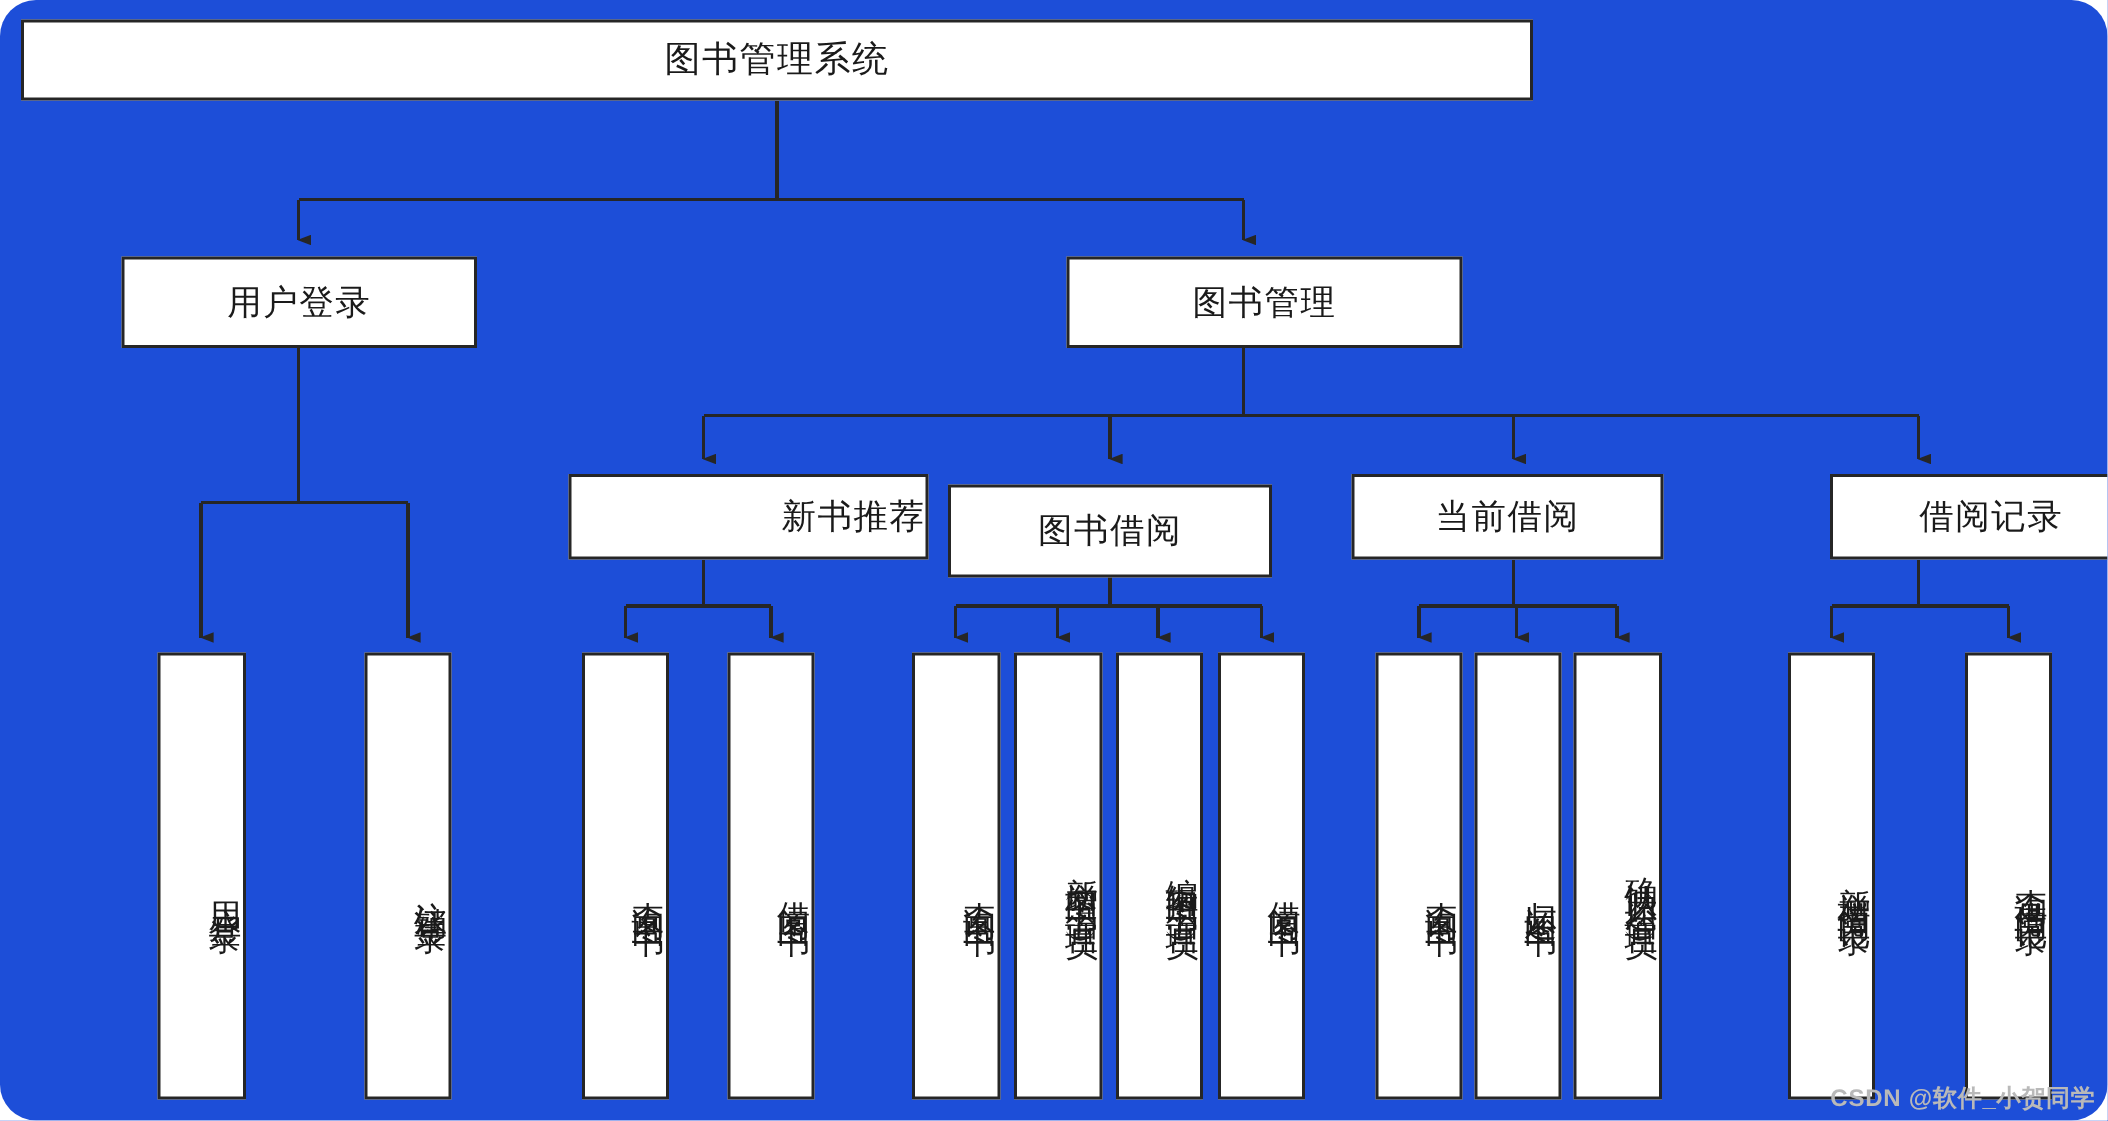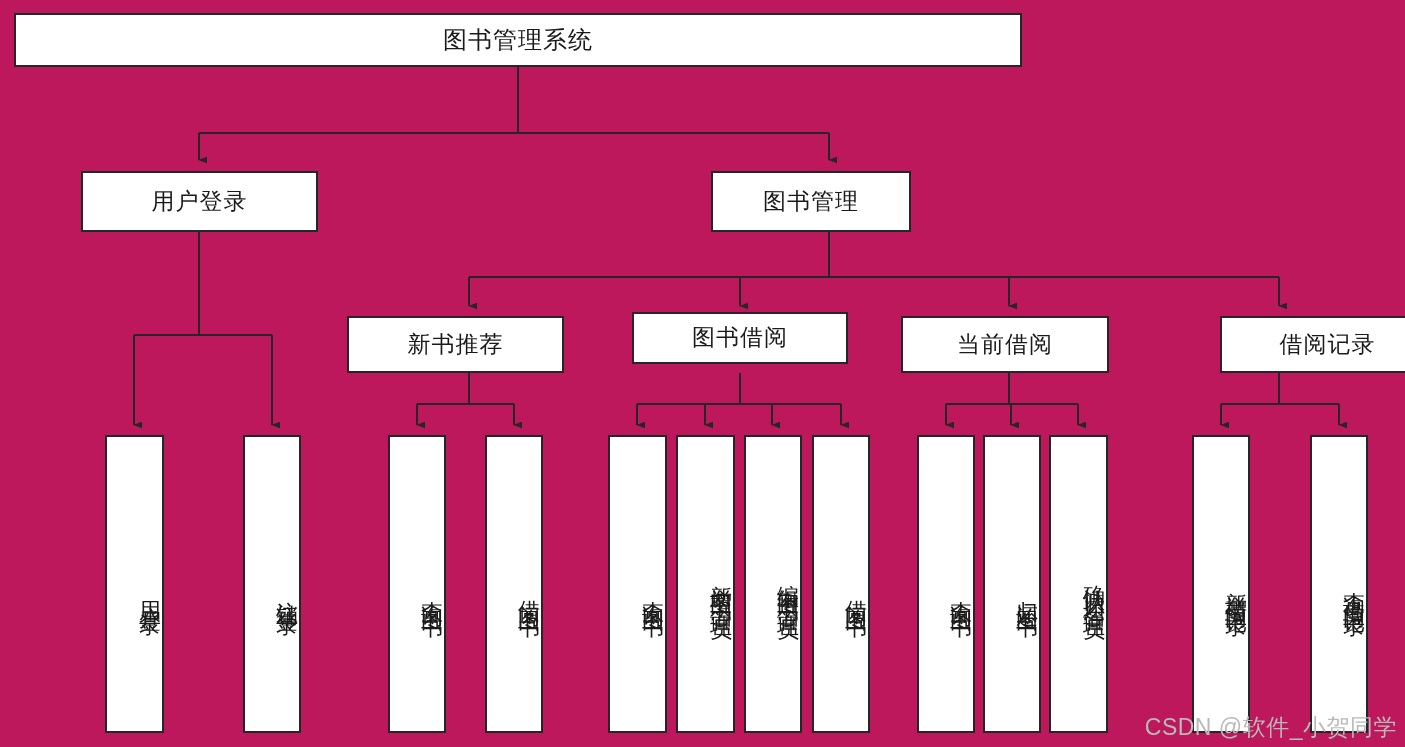--- a/index.html
+++ b/index.html
@@ -8,22 +8,23 @@
     padding: 0;
     background: #ffffff;
   }
   body {
     font-family: "Liberation Sans", "DejaVu Sans", sans-serif;
   }
   #diagram-root {
     position: relative;
     width: 1405px;
     height: 747px;
-    background: #be185d;
+    background: #1d4ed8;
     overflow: hidden;
+    border-radius: 24px;
   }
   #edge-layer {
     position: absolute;
     left: 0;
     top: 0;
     width: 1405px;
     height: 747px;
     pointer-events: none;
   }
   .node {
@@ -59,25 +60,26 @@
   .node-v.leaf-tall {
     padding-top: 10px;
   }
   .leaf-label {
     display: block;
   }
   #watermark {
     position: absolute;
     right: 8px;
     bottom: 4px;
-    font-size: 23px;
+    font-size: 16px;
     color: #b9b9b9;
     letter-spacing: 0.5px;
     white-space: nowrap;
     z-index: 5;
+    font-weight: bold;
   }
 </style>
 </head>
 <body>
 
 <div id="diagram-root">
 
   <svg id="edge-layer" width="1405" height="747" viewBox="0 0 1405 747">
     <defs>
       <marker id="arrowhead" markerWidth="7" markerHeight="9" refX="3.5" refY="8.4" orient="auto" markerUnits="userSpaceOnUse">
@@ -128,28 +130,28 @@
     </g>
   </svg>
 
   <div class="node node-h node-root" style="left:14px; top:13px; width:1008px; height:54px;">
     <span>图书管理系统</span>
   </div>
 
   <div class="node node-h" style="left:81px; top:171px; width:237px; height:61px;">
     <span>用户登录</span>
   </div>
-  <div class="node node-h" style="left:711px; top:171px; width:200px; height:61px;">
+  <div class="node node-h" style="left:711px; top:171px; width:264px; height:61px;">
     <span>图书管理</span>
   </div>
 
-  <div class="node node-h" style="left:347px; top:316px; width:217px; height:57px;">
+  <div class="node node-h" style="left:379px; top:316px; width:240px; height:57px;justify-content:flex-end;">
     <span>新书推荐</span>
   </div>
-  <div class="node node-h" style="left:632px; top:312px; width:216px; height:52px;">
+  <div class="node node-h" style="left:632px; top:323px; width:216px; height:62px;">
     <span>图书借阅</span>
   </div>
   <div class="node node-h" style="left:901px; top:316px; width:208px; height:57px;">
     <span>当前借阅</span>
   </div>
   <div class="node node-h" style="left:1172px; top:316px; width:215px; height:57px;margin-left:48px;">
     <span>借阅记录</span>
   </div>
 
   <div class="node node-v" style="left:105px; top:435px; width:59px; height:298px;">

